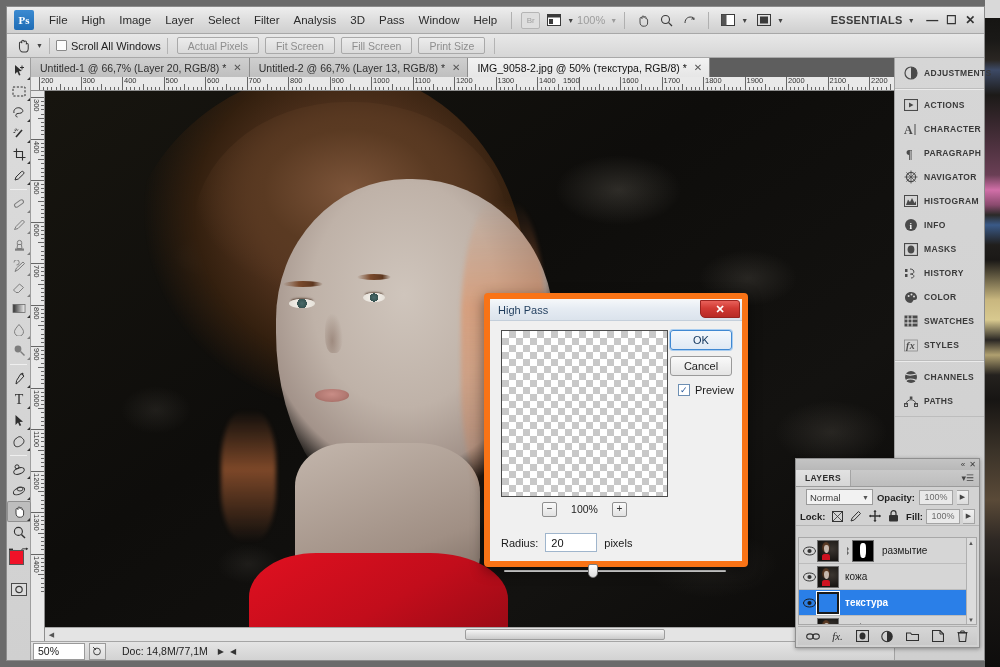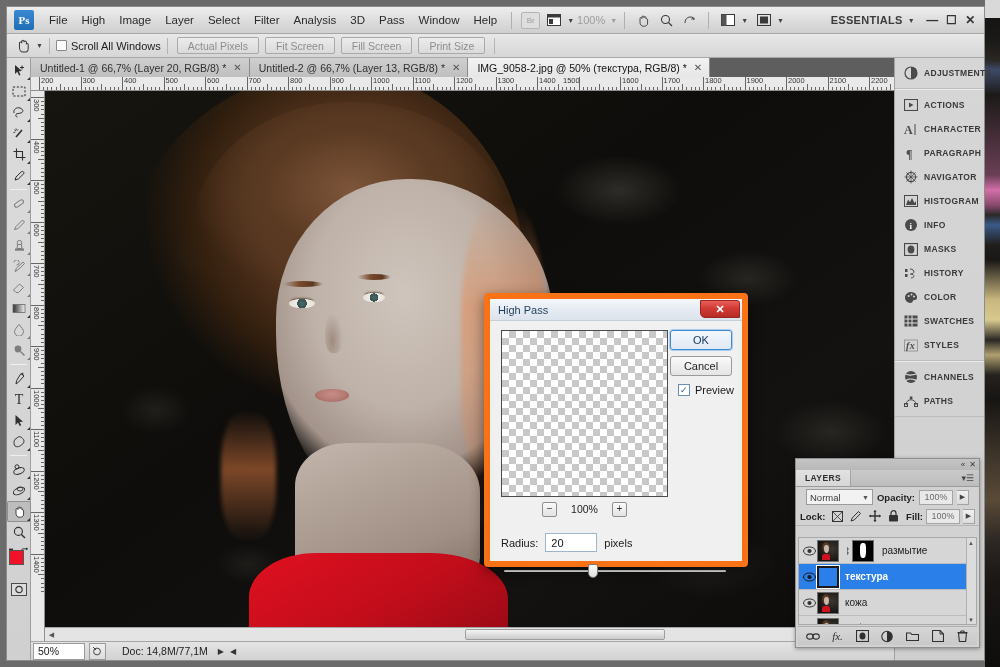--- a/index.html
+++ b/index.html
@@ -1455,47 +1455,47 @@
             <svg width="8" height="10" viewBox="0 0 8 10">
                 <path d="M4 1.5 a1.6 1.6 0 0 1 0 3 M4 5.5 a1.6 1.6 0 0 1 0 3" fill="none" stroke="#333" stroke-width="1"></path>
               </svg>
           </span>
           <span class="maskthumb">
             <span class="mask-shape"></span>
           </span>
           <span class="layer-name">размытие</span>
         </div>
 
+        <div class="layer-row">
+          <span class="eye-cell">
+            <svg width="13" height="10" viewBox="0 0 13 10">
+                <ellipse cx="6.5" cy="5" rx="6" ry="4" fill="none" stroke="#333" stroke-width="1"></ellipse>
+                <circle cx="6.5" cy="5" r="2.1" fill="#333"></circle>
+              </svg>
+          </span>
+          <span class="thumb">
+            <span class="t-wall"></span>
+              <span class="t-hair"></span>
+              <span class="t-face"></span>
+              <span class="t-shirt"></span>
+          </span>
+          <span class="layer-name">кожа</span>
+        </div>
+
         <div class="layer-row sel">
           <span class="eye-cell">
             <svg width="13" height="10" viewBox="0 0 13 10">
                 <ellipse cx="6.5" cy="5" rx="6" ry="4" fill="none" stroke="#1a1a1a" stroke-width="1"></ellipse>
                 <circle cx="6.5" cy="5" r="2.1" fill="#1a1a1a"></circle>
               </svg>
           </span>
           <span class="thumb sel-thumb" style="background:none;">
             <span class="checker-thumb"><span class="ck-shape"></span></span>
           </span>
           <span class="layer-name">текстура</span>
-        </div>
-
-        <div class="layer-row">
-          <span class="eye-cell">
-            <svg width="13" height="10" viewBox="0 0 13 10">
-                <ellipse cx="6.5" cy="5" rx="6" ry="4" fill="none" stroke="#333" stroke-width="1"></ellipse>
-                <circle cx="6.5" cy="5" r="2.1" fill="#333"></circle>
-              </svg>
-          </span>
-          <span class="thumb">
-            <span class="t-wall"></span>
-              <span class="t-hair"></span>
-              <span class="t-face"></span>
-              <span class="t-shirt"></span>
-          </span>
-          <span class="layer-name">кожа</span>
         </div>
 
         <div class="layer-row">
           <span class="eye-cell">
             <svg width="13" height="10" viewBox="0 0 13 10">
                 <ellipse cx="6.5" cy="5" rx="6" ry="4" fill="none" stroke="#333" stroke-width="1"></ellipse>
                 <circle cx="6.5" cy="5" r="2.1" fill="#333"></circle>
               </svg>
           </span>
           <span class="thumb">

